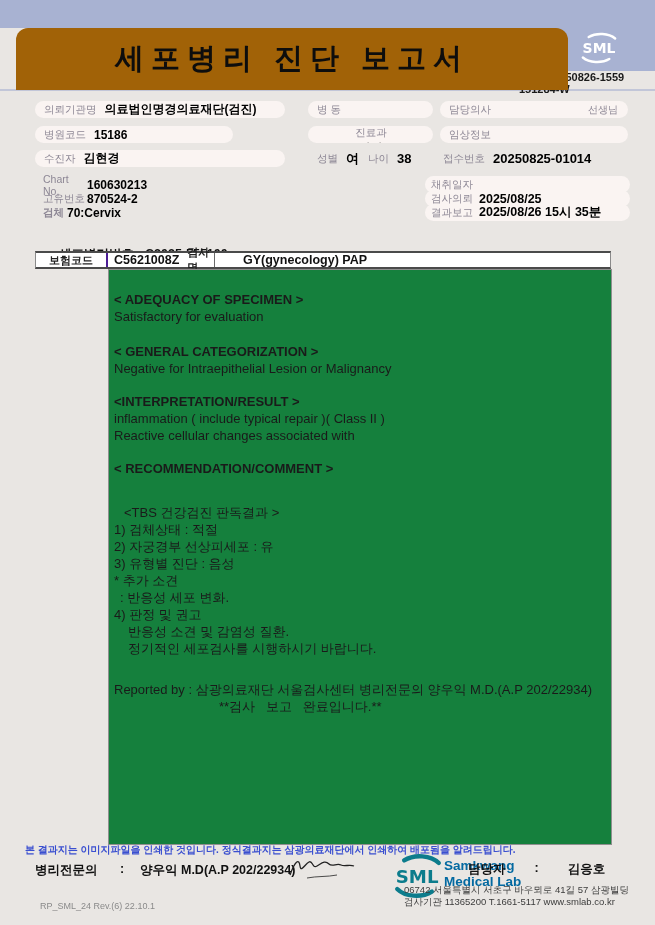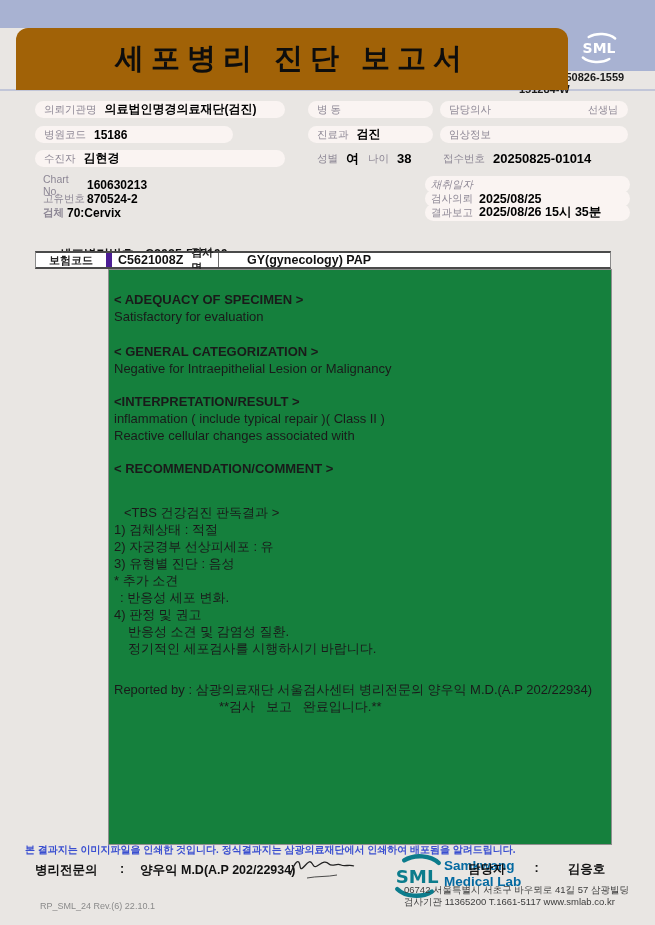--- a/index.html
+++ b/index.html
@@ -31,21 +31,21 @@
   .chart-row .cval{color:#000;font-weight:bold;font-size:12px;}
   .w44{width:44px;} .w24{width:24px;font-weight:bold;}
   
   .cyto{position:absolute;left:45px;top:232px;font-size:12.5px;font-weight:bold;white-space:pre;}
   .tbl{
     position:absolute;left:35px;top:251px;width:576px;height:18px;background:#fff;
     border-top:2px solid #4a4a4a;border-bottom:2px solid #4a4a4a;
     border-left:1px solid #8a8a8a;border-right:1px solid #8a8a8a;
     display:flex;align-items:center;box-sizing:border-box;
   }
-  .tbl .c1{width:70px;text-align:center;font-size:11px;font-weight:bold;color:#222;border-right:6px solid #4c1d95;align-self:stretch;display:flex;align-items:center;justify-content:center;}
+  .tbl .c1{width:70px;text-align:center;font-size:11px;font-weight:bold;color:#222;border-right:2px solid #4c1d95;align-self:stretch;display:flex;align-items:center;justify-content:center;}
   .tbl .c2{width:107px;border-right:1px solid #6a6a6a;align-self:stretch;display:flex;align-items:center;padding-left:6px;gap:8px;box-sizing:border-box;}
   .tbl .c2 .code{font-size:12.5px;font-weight:bold;}
   .tbl .c2 .tlbl{font-size:11px;font-weight:bold;color:#222;}
   .tbl .c3{flex:1;padding-left:28px;font-size:12.5px;font-weight:bold;}
   
   .content-box{
     position:absolute;left:108px;top:269px;width:504px;height:576px;background:#15803d;
     border:1px solid #8f8f8f;box-sizing:border-box;padding:21px 6px 0 5px;
   }
   .line{font-size:13px;line-height:17px;color:#1a1a1a;white-space:pre;}
@@ -96,21 +96,21 @@
   <div class="pill" style="left:440px;top:101px;width:188px;">
     <span class="lbl">담당의사</span>
     <span class="val"></span>
     <span class="suffix">선생님</span>
   </div>
 
   <div class="pill" style="left:35px;top:126px;width:198px;">
     <span class="lbl">병원코드</span>
     <span class="val">15186</span>
   </div>
-  <div class="pill" style="left:308px;top:126px;width:125px;">
+  <div class="pill" style="left:308px;top:126px;width:125px;flex-direction:column;">
     <span class="lbl">진료과</span>
     <span class="val">검진</span>
   </div>
   <div class="pill" style="left:440px;top:126px;width:188px;">
     <span class="lbl">임상정보</span>
     <span class="val"></span>
   </div>
 
   <div class="pill" style="left:35px;top:150px;width:250px;">
     <span class="lbl">수진자</span>
@@ -134,21 +134,21 @@
   <div class="chart-row" style="top:192px;">
     <span class="clbl w44">고유번호</span>
     <span class="cval">870524-2</span>
   </div>
   <div class="chart-row" style="top:206px;">
     <span class="clbl w24">검체</span>
     <span class="cval">70:Cervix</span>
   </div>
 
   <div class="pill" style="left:425px;top:176px;width:205px;">
-    <span class="lbl" style="margin-left:6px;margin-right:6px;font-style:italic;">채취일자</span>
+    <span class="lbl" style="margin-left:6px;margin-right:6px;">채취일자</span>
     <span class="val" style="font-size:12.5px;margin-top:28px;">2025/08/23</span>
   </div>
   <div class="pill" style="left:425px;top:190px;width:205px;">
     <span class="lbl" style="margin-left:6px;margin-right:6px;">검사의뢰</span>
     <span class="val" style="font-size:12.5px;">2025/08/25</span>
   </div>
   <div class="pill" style="left:425px;top:204px;width:205px;">
     <span class="lbl" style="margin-left:6px;margin-right:6px;">결과보고</span>
     <span class="val" style="font-size:12.5px;">2025/08/26 15시 35분</span>
   </div>

